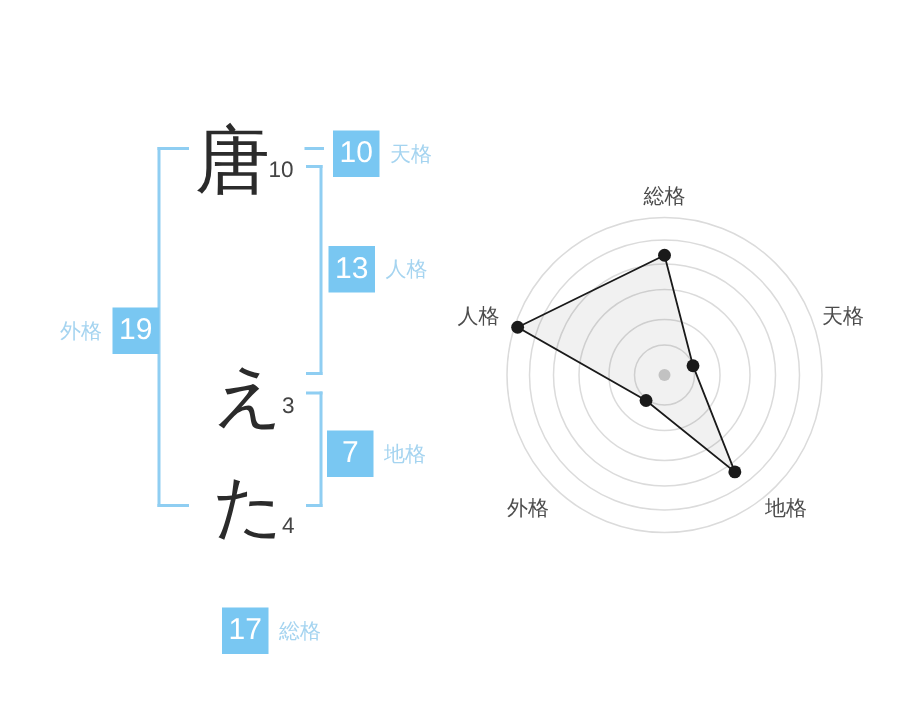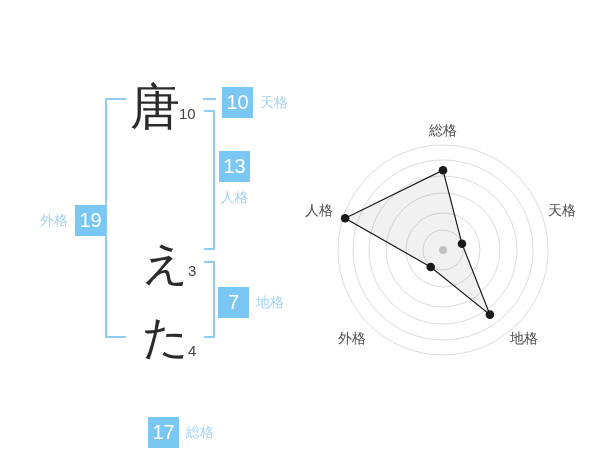--- a/index.html
+++ b/index.html
@@ -26,24 +26,24 @@
   .bigchar{position:absolute;color:var(--char-color);line-height:1;}
   .char-1{left:130px;top:82px;font-size:50px;}
   .char-2{left:142px;top:240px;font-size:46px;}
   .char-3{left:142px;top:314px;font-size:46px;}
   .sub{position:absolute;color:var(--sub-color);font-size:15px;line-height:1;}
   .sub-1{left:179px;top:106px;}
   .sub-2{left:188px;top:263px;}
   .sub-3{left:188px;top:343px;}
   .kaku{position:absolute;display:flex;align-items:center;gap:7px;}
   .kaku-ten{left:222px;top:87px;}
-  .kaku-jin{left:219px;top:151px;flex-direction:column;}
+  .kaku-jin{left:219px;top:164px;}
   .kaku-chi{left:218px;top:287px;}
   .kaku-gai{left:40px;top:205px;}
-  .kaku-sou{left:148px;top:417px;}
+  .kaku-sou{left:148px;top:405px;}
   .kbox{
     width:31px;height:31px;background:var(--accent);color:#ffffff;
     font-size:20px;display:flex;align-items:center;justify-content:center;
     flex:0 0 auto;
   }
   .klabel{color:var(--label-blue);font-size:14px;white-space:nowrap;}
   
   #radar{position:absolute;left:295px;top:115px;}
   #radar text{font-size:14px;fill:var(--axis-label);}
 </style>

